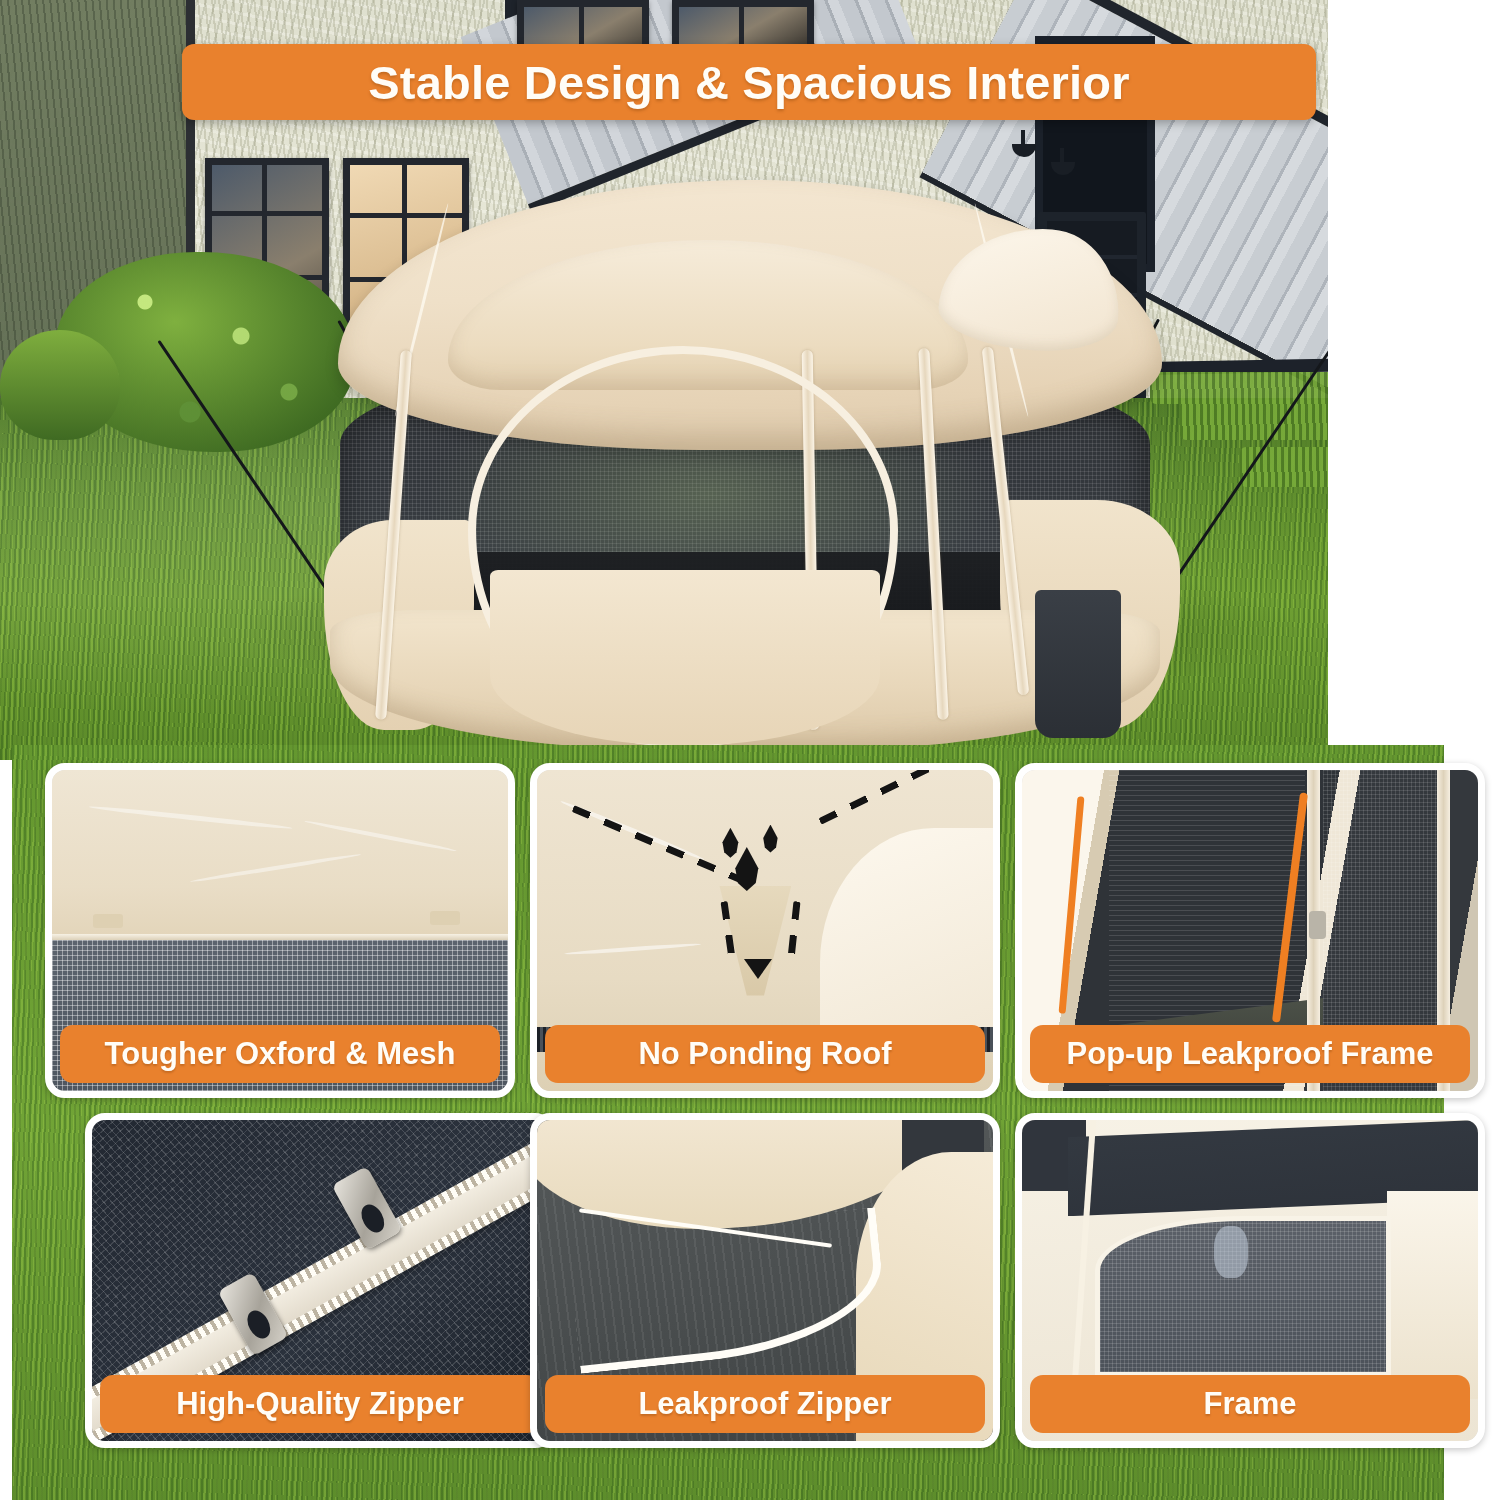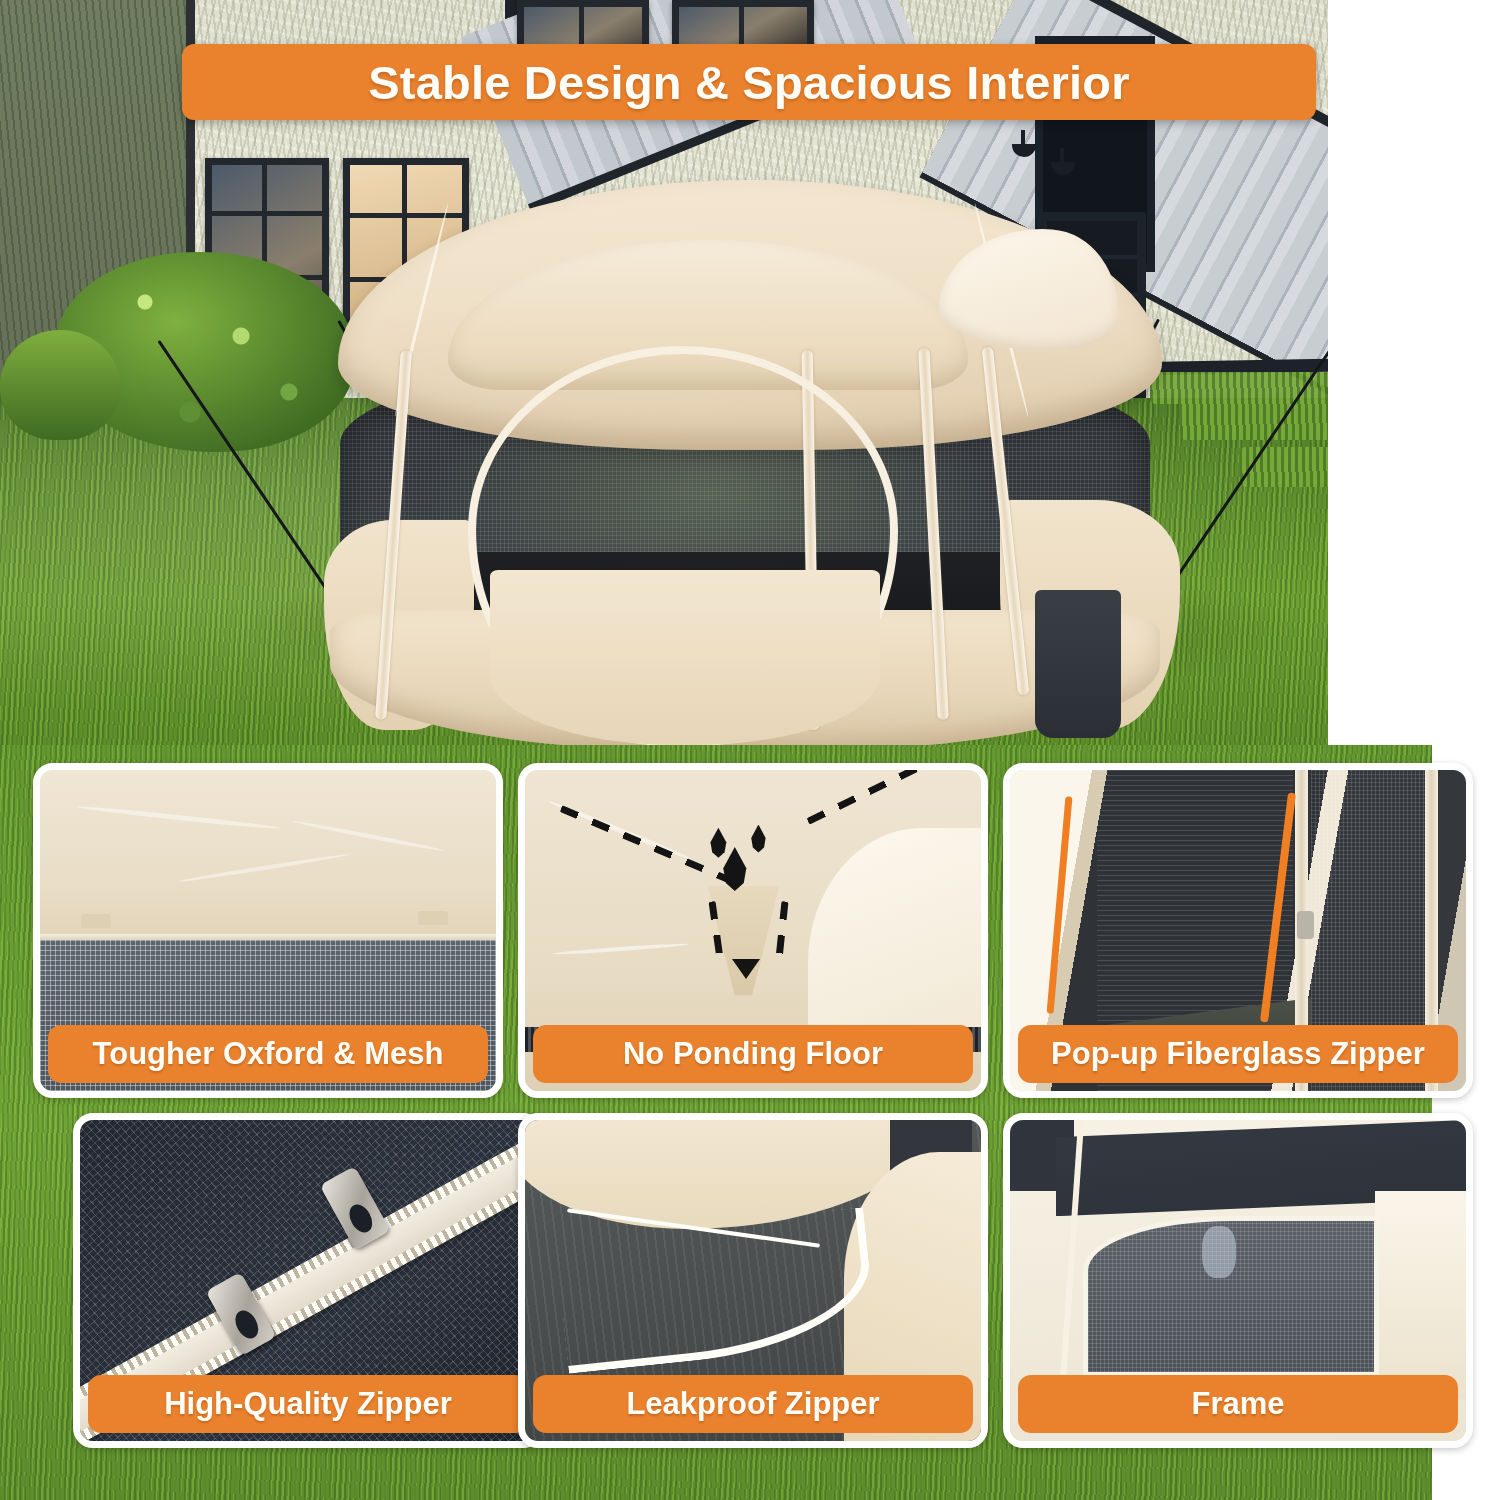--- a/index.html
+++ b/index.html
@@ -130,21 +130,21 @@
 
   
   .banner{position:absolute;left:182px;top:44px;width:1134px;height:76px;
     background:#e9812d;border-radius:12px;
     box-shadow:0 3px 10px rgba(0,0,0,.28);
     display:flex;align-items:center;justify-content:center;}
   .banner span{color:#fffdf7;font-size:47px;font-weight:bold;letter-spacing:.2px;
     text-shadow:0 2px 3px rgba(120,60,10,.35);white-space:nowrap;}
 
   
-  .grid{position:absolute;left:0;top:745px;width:1432px;height:755px;
+  .grid{position:absolute;left:12px;top:745px;width:1432px;height:755px;
     background:
       repeating-linear-gradient(92deg, rgba(30,70,20,.28) 0 2px, rgba(0,0,0,0) 2px 5px),
       repeating-linear-gradient(-86deg, rgba(170,215,80,.28) 0 2px, rgba(0,0,0,0) 2px 6px),
       linear-gradient(180deg,#64972f,#71a436 50%,#5d8d2b);}
   .card{position:absolute;width:470px;height:335px;border:7px solid #ffffff;
     border-radius:20px;box-sizing:border-box;overflow:hidden;background:#ddd;
     box-shadow:0 2px 7px rgba(0,0,0,.22);}
   .card .photo{position:absolute;left:0;top:0;width:100%;height:100%;}
   .cap{position:absolute;left:8px;right:8px;bottom:8px;height:58px;background:#e9812d;
     border-radius:13px;display:flex;align-items:center;justify-content:center;}
@@ -386,38 +386,38 @@
         <div class="drop" style="left:49%;top:17%;width:20px;height:28px;"></div>
         <div class="drop" style="left:42.5%;top:24%;width:32px;height:44px;"></div>
 
         <div class="dash" style="left:8%;top:11%;width:200px;transform:rotate(23deg);"></div>
         <div class="dash" style="left:62%;top:15%;width:175px;transform:rotate(-26deg);"></div>
         <div class="dash" style="left:41%;top:40%;width:65px;transform:rotate(82deg);"></div>
         <div class="dash" style="left:57%;top:40%;width:65px;transform:rotate(96deg);"></div>
         <div class="arrowhead" style="left:45.5%;top:59%;"></div>
       </div>
       <div class="cap">
-        <span>No Ponding Floor</span>
+        <span>No Ponding Roof</span>
       </div>
     </div>
 
     <div class="card" style="left:1003px;top:18px;">
       <div class="photo">
         <div class="p3-bg"></div>
         <div class="p3-mesh"></div>
         <div class="p3-mesh2"></div>
         <div class="p3-floor"></div>
         <div class="p3-zip" style="left:62.5%;"></div>
         <div class="p3-zip" style="left:91%;"></div>
         <div class="p3-slider" style="left:63%;top:44%;"></div>
         <div class="orangebar" style="left:10%;top:8%;width:7px;height:68%;transform:rotate(5deg);"></div>
         <div class="orangebar" style="left:58%;top:7%;width:8px;height:72%;transform:rotate(7deg);"></div>
       </div>
       <div class="cap">
-        <span>Pop-up Fiberglass Zipper</span>
+        <span>Pop-up Leakproof Frame</span>
       </div>
     </div>
 
     <div class="card" style="left:33px;top:368px;margin-left:40px;">
       <div class="photo">
         <div class="p4-bg"></div>
         <div class="p4-tape"></div>
         <div class="p4-teeth"></div>
         <div class="p4-teeth2"></div>
         <div class="p4-pull" style="left:56%;top:16%;"></div>

